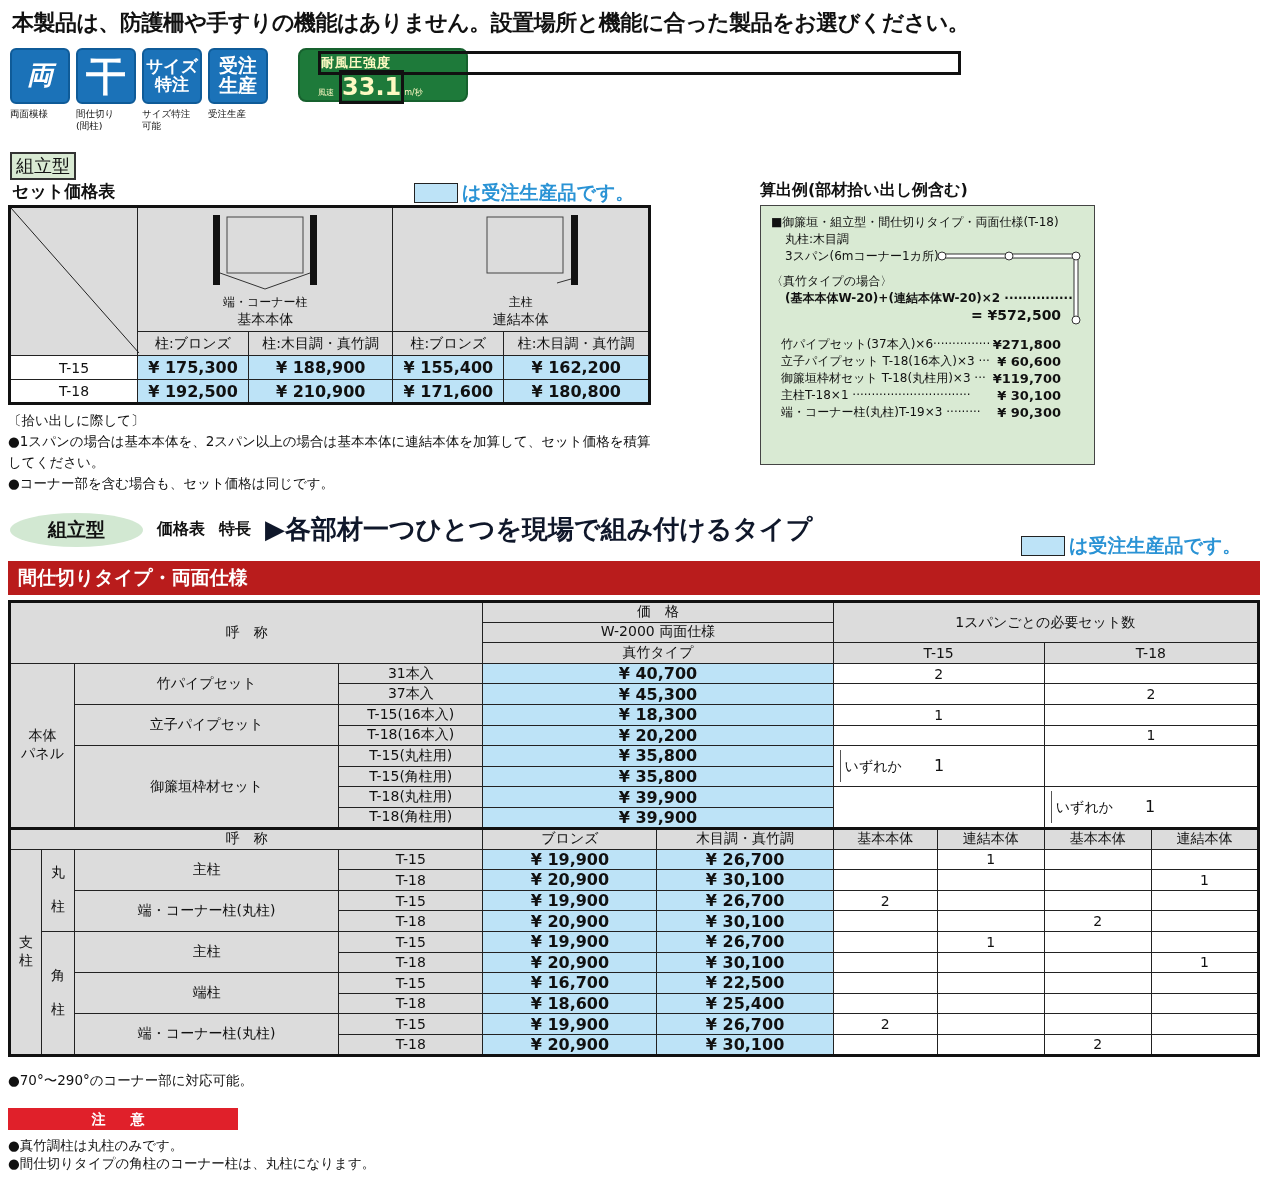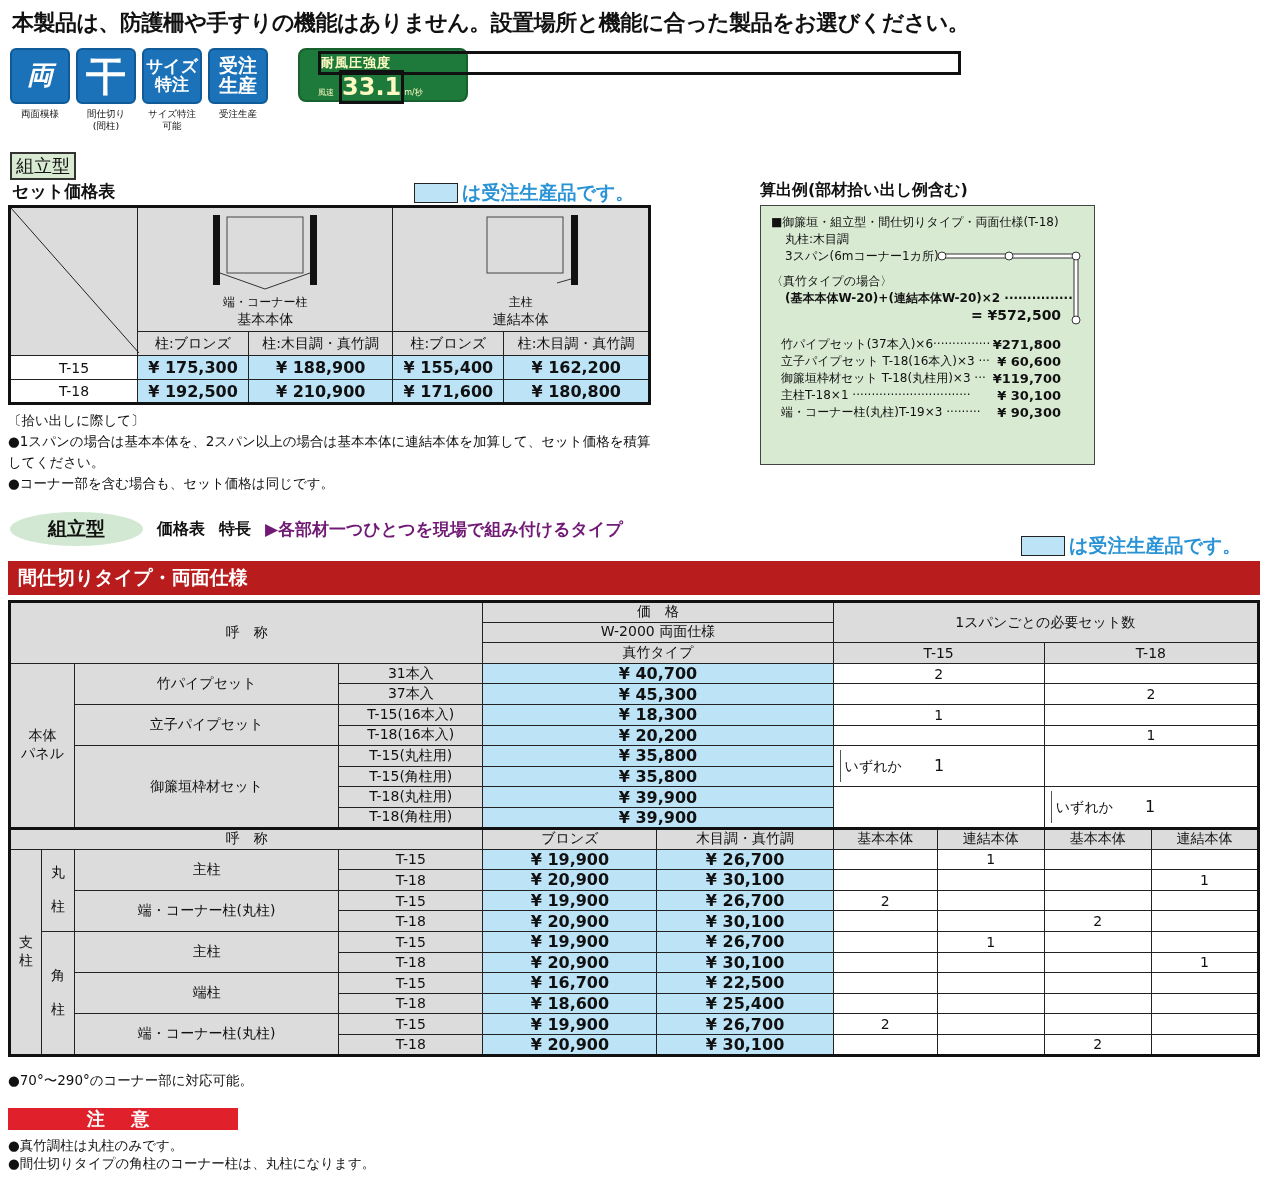--- a/index.html
+++ b/index.html
@@ -1,21 +1,21 @@
 <!DOCTYPE html>
 <html><head>
 <meta charset="utf-8">
 <style>
 *{box-sizing:border-box;margin:0;padding:0}
 body{width:1280px;height:1197px;background:#fff;font-family:"DejaVu Sans","Liberation Sans",sans-serif;color:#111;position:relative;overflow:hidden}
 .abs{position:absolute}
 .headline{left:12px;top:8px;font-size:22px;font-weight:bold;letter-spacing:-0.5px;white-space:nowrap}
 .icons{left:10px;top:48px;display:flex;gap:6px}
 .ico{width:60px;height:56px;background:#1b72b8;border-radius:6px;color:#fff;display:flex;align-items:center;justify-content:center;font-weight:bold;font-size:17px;line-height:1.05;text-align:center;border:2px solid #0f5b98}
-.ico-lbl{width:60px;font-size:9.5px;text-align:center;margin-top:4px;line-height:1.25;white-space:pre-line}
+.ico-lbl{width:60px;font-size:9.5px;margin-top:4px;line-height:1.25;white-space:pre-line}
 .wind{left:298px;top:48px;width:170px;height:54px;background:#1e7a3a;border-radius:8px;color:#fef9c3;display:flex;align-items:center;padding-left:10px;gap:8px;border:2px solid #17612e}
 .wind .t1{font-size:13px;font-weight:bold;letter-spacing:1px}
 .wind .t2{font-size:24px;font-weight:bold;line-height:1}
 .wind .small{font-size:8px}
 .sec-title{left:10px;top:152px;display:flex;align-items:center;gap:6px;font-size:19px;white-space:nowrap}
 .tag{border:2px solid #333;background:#d9ead3;padding:0 4px;font-size:18px}
 .sub{left:12px;top:180px;font-size:17px;font-weight:bold}
 .notice{display:flex;align-items:center;gap:4px;color:#2a93d5;font-size:19px;font-weight:bold;white-space:nowrap}
 .notice .sw{width:44px;height:20px;background:#bde3f7;border:1px solid #222}
 table{border-collapse:collapse}
@@ -24,28 +24,28 @@
 .g{background:#dcdcdc}
 .b{background:#bde3f7;font-weight:bold;font-size:16px !important}
 .w{background:#fff}
 .notes1{left:8px;top:410px;font-size:13.5px;line-height:21px}
 .calc-h{left:760px;top:180px;font-size:16px;font-weight:bold}
 .calc{left:760px;top:205px;width:335px;height:260px;background:#d9ead3;border:1px solid #444;padding:8px 10px;font-size:12px;line-height:17px}
 .row2{display:flex;justify-content:space-between;padding-left:10px;width:290px}
 .row2 b{font-size:13px}
 .banner{left:10px;top:512px;display:flex;align-items:center;gap:14px;font-size:16px;font-weight:bold;white-space:nowrap}
 .pill{background:#d2e8d2;border-radius:50%;padding:4px 38px;font-size:19px}
-.feat{color:#701a75;font-size:17px}
+.feat{color:#0f172a;font-size:26px}
 .bar{left:8px;top:561px;width:1252px;height:34px;background:#b91c1c;color:#fff;font-size:19px;font-weight:bold;padding:4px 10px}
 .t2{left:8px;top:600px;width:1252px;border:3px solid #111}
 .t2 td{border:1px solid #222;text-align:center;font-size:14px;height:20.6px;padding:0}
 .t2 .b{font-size:16px !important}
 .brace{font-size:9px;text-align:left !important;padding-left:6px !important}
 .notes2{left:8px;top:1072px;font-size:13.5px}
-.caution{left:8px;top:1108px;width:230px;height:22px;background:#e0202a;color:#fff;text-align:center;font-weight:bold;font-size:18px;line-height:22px;letter-spacing:10px}
+.caution{left:8px;top:1108px;width:230px;height:22px;background:#e0202a;color:#fff;text-align:center;font-weight:bold;font-size:14px;line-height:22px;letter-spacing:10px}
 .notes3{left:8px;top:1136px;font-size:13.5px;line-height:18px}
 </style>
 </head>
 <body>
 
 <div class="abs headline">本製品は、防護柵や手すりの機能はありません。設置場所と機能に合った製品をお選びください。</div>
 
 <div class="abs icons">
   <div>
       <div class="ico" style="font-size:26px;font-style:italic">両</div>

